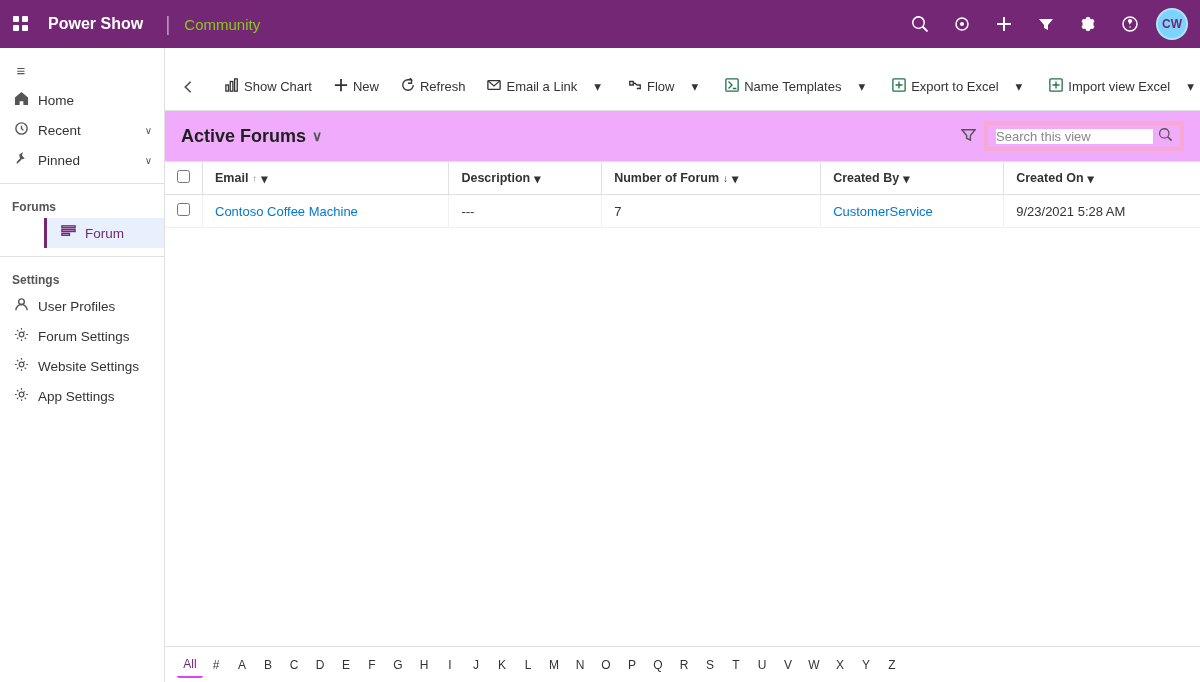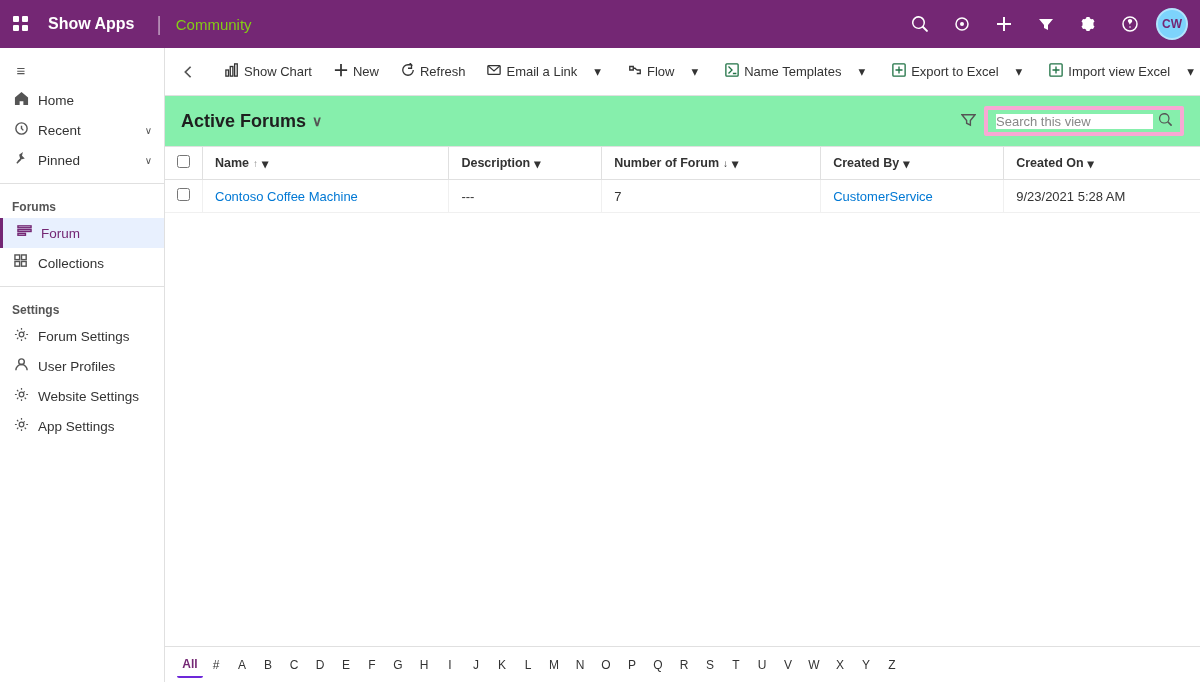--- a/index.html
+++ b/index.html
@@ -40,40 +40,41 @@
     }
     .sidebar-item {
       display: flex;
       align-items: center;
       padding: 6px 12px;
       cursor: pointer;
       gap: 8px;
       color: #333;
       font-size: 13.5px;
     }
-    .sidebar-item.active { background: #e8f0fe; border-left: 3px solid #742774; color: #742774; font-weight: 500; }
+    .sidebar-item.active { background: #e8f0fe; border-left: 3px solid #742774; color: #742774; font-weight: 500; margin-left: 44px; }
     .sidebar-item .icon { font-size: 15px; width: 18px; text-align: center; color: #555; }
     .sidebar-item.active .icon { color: #742774; }
     .sidebar-section { padding: 8px 12px 4px; font-size: 12px; font-weight: 600; color: #555; text-transform: none; }
     .sidebar-expand { margin-left: auto; font-size: 10px; color: #555; }
     .sidebar-divider { height: 1px; background: #e0e0e0; margin: 8px 0; }
 
     
     .content-area { flex: 1; display: flex; flex-direction: column; overflow: hidden; }
 
     
     .toolbar {
       height: 48px;
       border-bottom: 1px solid #e0e0e0;
       display: flex;
       align-items: center;
       padding: 0 8px;
       gap: 2px;
       background: #fff;
       flex-shrink: 0;
+      margin-top: 15px;
     }
     .toolbar-btn {
       display: flex;
       align-items: center;
       gap: 5px;
       padding: 5px 10px;
       border: none;
       background: none;
       cursor: pointer;
       font-size: 13px;
@@ -88,21 +89,21 @@
       border: none; background: none; cursor: pointer; color: #333; border-radius: 2px;
     }
     .back-btn { display: flex; align-items: center; padding: 5px 8px; border: none; background: none; cursor: pointer; color: #555; font-size: 16px; border-radius: 2px; }
 
     
     .view-header {
       display: flex;
       align-items: center;
       padding: 10px 16px;
       border-bottom: 1px solid #e0e0e0;
-      background: #86efac;
+      background: #f0abfc;
       flex-shrink: 0;
     }
     .view-title {
       font-size: 18px;
       font-weight: 600;
       color: #1f1f1f;
       display: flex;
       align-items: center;
       gap: 6px;
       cursor: pointer;
@@ -172,39 +173,39 @@
       justify-content: center;
       font-size: 12px;
       color: #333;
       cursor: pointer;
       border-radius: 2px;
       border: none;
       background: none;
     }
     .alpha-btn.active {
       color: #742774;
-      font-weight: 700;
-      border-bottom: 2px solid #6d28d9;
+      font-weight: 400;
+      border-bottom: 2px solid #d946ef;
     }
     .sort-icon { font-size: 10px; color: #888; }
     .sort-icon-desc { font-size: 10px; color: #333; }
   </style>
 </head>
 <body>
 
 <div class="top-nav">
   <div class="top-nav-grid">
     <svg width="18" height="18" viewBox="0 0 18 18">
         <rect x="1" y="1" width="6" height="6" rx="1"></rect>
         <rect x="1" y="10" width="6" height="6" rx="1"></rect>
         <rect x="10" y="1" width="6" height="6" rx="1"></rect>
         <rect x="10" y="10" width="6" height="6" rx="1"></rect>
       </svg>
   </div>
-  <span class="top-nav-title">Show Apps</span>
+  <span class="top-nav-title">Power Show</span>
   <span class="top-nav-sep">|</span>
   <span class="top-nav-app">Community</span>
   <div class="top-nav-spacer"></div>
   <div class="top-nav-icon">
     <svg width="16" height="16" viewBox="0 0 16 16" fill="white">
         <path d="M11.742 10.344a6.5 6.5 0 1 0-1.397 1.398l3.85 3.85a1 1 0 0 0 1.415-1.415l-3.868-3.833zm-5.242 1.406a5 5 0 1 1 0-10 5 5 0 0 1 0 10z"></path>
       </svg>
   </div>
   <div class="top-nav-icon">
     <svg width="16" height="16" viewBox="0 0 16 16" fill="white">
@@ -277,50 +278,39 @@
     <div class="sidebar-item active">
       <span class="icon">
         <svg width="15" height="15" viewBox="0 0 16 16" fill="none" stroke="#742774" stroke-width="1.5">
             <rect x="1" y="2" width="14" height="2"></rect>
             <rect x="1" y="6" width="14" height="2"></rect>
             <rect x="1" y="10" width="8" height="2"></rect>
           </svg>
       </span>
       <span>Forum</span>
     </div>
-    <div class="sidebar-item">
-      <span class="icon">
-        <svg width="15" height="15" viewBox="0 0 16 16" fill="none" stroke="#555" stroke-width="1.5">
-            <rect x="1" y="1" width="5" height="5"></rect>
-            <rect x="1" y="8" width="5" height="5"></rect>
-            <rect x="8" y="1" width="5" height="5"></rect>
-            <rect x="8" y="8" width="5" height="5"></rect>
-          </svg>
-      </span>
-      <span>Collections</span>
-    </div>
     <div class="sidebar-divider"></div>
     <div class="sidebar-section">Settings</div>
+    <div class="sidebar-item">
+      <span class="icon">
+        <svg width="15" height="15" viewBox="0 0 16 16" fill="none" stroke="#555" stroke-width="1.5">
+            <circle cx="8" cy="5" r="3"></circle>
+            <path d="M2 14c0-3.3 2.7-6 6-6s6 2.7 6 6"></path>
+          </svg>
+      </span>
+      <span>User Profiles</span>
+    </div>
     <div class="sidebar-item">
       <span class="icon">
         <svg width="15" height="15" viewBox="0 0 16 16" fill="none" stroke="#555" stroke-width="1.3">
             <circle cx="8" cy="8" r="2.5"></circle>
             <path d="M8 1v2M8 13v2M1 8h2M13 8h2M3.2 3.2l1.4 1.4M11.4 11.4l1.4 1.4M11.4 4.6l-1.4 1.4M4.6 11.4l-1.4 1.4"></path>
           </svg>
       </span>
       <span>Forum Settings</span>
-    </div>
-    <div class="sidebar-item">
-      <span class="icon">
-        <svg width="15" height="15" viewBox="0 0 16 16" fill="none" stroke="#555" stroke-width="1.5">
-            <circle cx="8" cy="5" r="3"></circle>
-            <path d="M2 14c0-3.3 2.7-6 6-6s6 2.7 6 6"></path>
-          </svg>
-      </span>
-      <span>User Profiles</span>
     </div>
     <div class="sidebar-item">
       <span class="icon">
         <svg width="15" height="15" viewBox="0 0 16 16" fill="none" stroke="#555" stroke-width="1.3">
             <circle cx="8" cy="8" r="2.5"></circle>
             <path d="M8 1v2M8 13v2M1 8h2M13 8h2M3.2 3.2l1.4 1.4M11.4 11.4l1.4 1.4M11.4 4.6l-1.4 1.4M4.6 11.4l-1.4 1.4"></path>
           </svg>
       </span>
       <span>Website Settings</span>
     </div>
@@ -458,21 +448,21 @@
 
     <div class="table-container">
       <table class="data-table">
         <thead>
           <tr>
             <th class="check-col">
               <input type="checkbox" style="">
             </th>
             <th>
               <div class="col-header">
-                <span>Name</span>
+                <span>Email</span>
                 <span class="sort-icon">↑</span>
                 <span>▾</span>
               </div>
             </th>
             <th>
               <div class="col-header">
                 <span>Description</span>
                 <span>▾</span>
               </div>
             </th>

